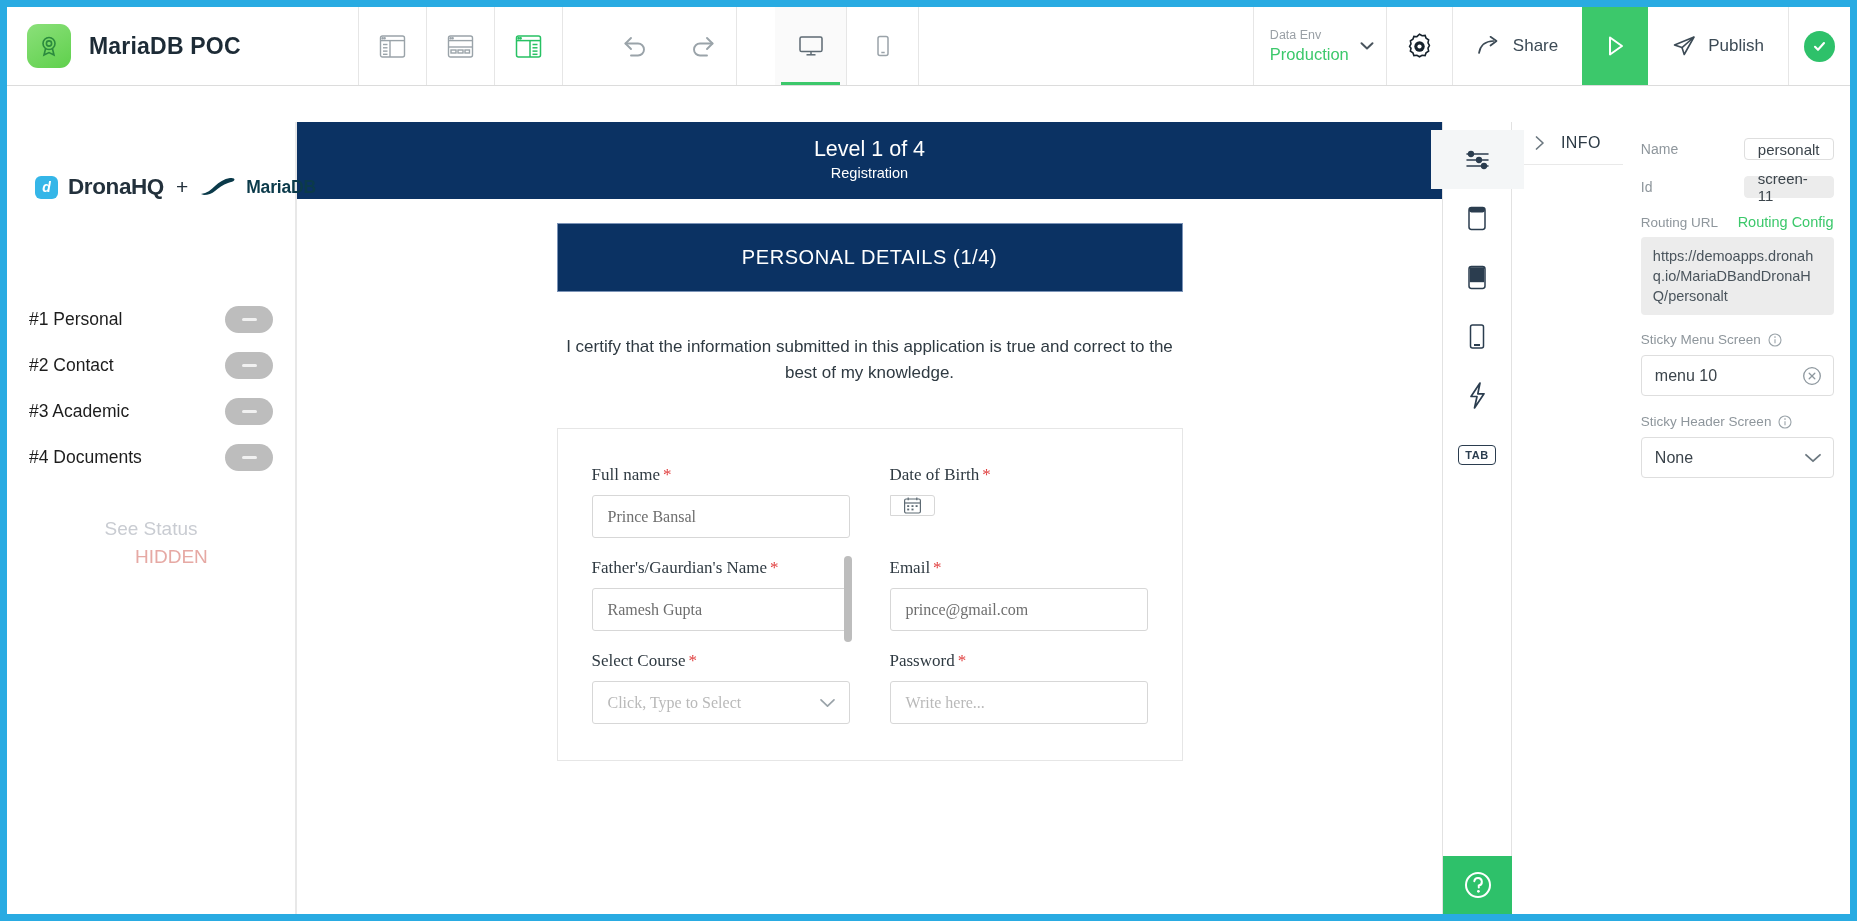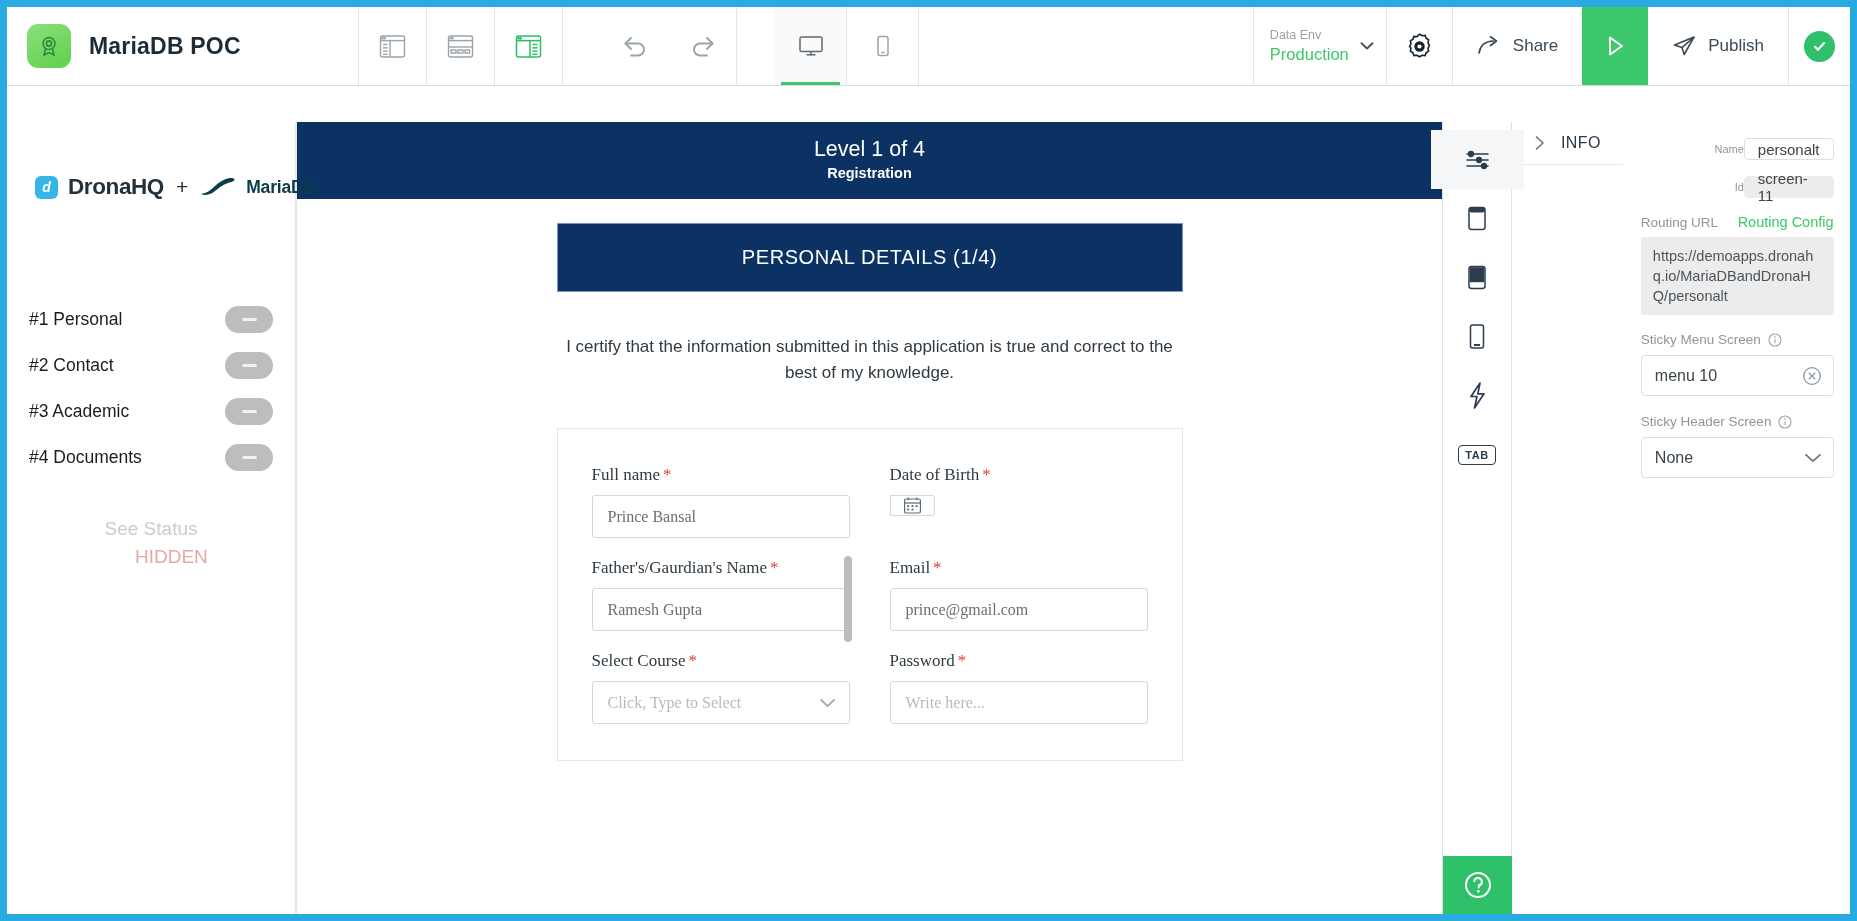--- a/index.html
+++ b/index.html
@@ -135,21 +135,21 @@
     font-size: 19px; color: #e6a9a4; position: absolute;
     top: 28px; left: 50%; transform: translateX(-22%); white-space: nowrap;
   }
 
   .form-area { flex: 1 1 auto; min-width: 0; display: flex; flex-direction: column; }
   .level-banner {
     background: #0B3263; color: #fff; text-align: center;
     padding: 14px 0 16px 0;
   }
   .level-title { font-size: 21.5px; line-height: 27px; font-weight: 400; }
-  .level-sub { font-size: 14.5px; line-height: 20px; font-weight: 700; }
+  .level-sub { font-size: 14.5px; line-height: 20px; font-weight: 400; }
 
   .form-scroll { flex: 1 1 auto; padding: 24px 0 0 0; overflow: hidden; }
   .section-btn {
     width: 626px; margin: 0 auto; background: #0B3263; color: #fff;
     text-align: center; font-size: 20px; letter-spacing: .6px;
     padding: 22px 0; border: 1px solid #7b93b7; cursor: pointer;
   }
   .certify {
     width: 620px; margin: 42px auto 0 auto; text-align: center;
     font-size: 17px; line-height: 26px; color: #2f3a42;
@@ -218,21 +218,21 @@
     width: 338px; min-width: 338px; background: #fff;
     display: flex; flex-direction: row;
   }
   .rp-header {
     height: 43px; display: flex; align-items: center; gap: 15px;
     padding: 0 22px; border-bottom: 1px solid #e9e9e9; cursor: pointer;
   }
   .rp-header .ttl { font-size: 16px; color: #2c3a45; letter-spacing: .4px; }
   .rp-body { padding: 16px 18px 0 18px; }
   .rp-row { display: flex; align-items: center; margin-bottom: 16px; }
-  .rp-row .k { width: 103px; font-size: 11px; color: #8e969c; flex: 0 0 auto; text-align: right; }
+  .rp-row .k { width: 103px; font-size: 14px; color: #8e969c; flex: 0 0 auto; }
   .rp-val {
     flex: 1 1 auto; height: 22px; border: 1px solid #dedede; border-radius: 4px;
     display: flex; align-items: center; padding: 0 13px;
     font-size: 15px; color: #3b444b; background: #fff;
   }
   .rp-val.readonly { background: #ececec; border-color: #ececec; }
   .rp-sub {
     display: flex; justify-content: space-between; align-items: baseline;
     margin-bottom: 7px;
   }

